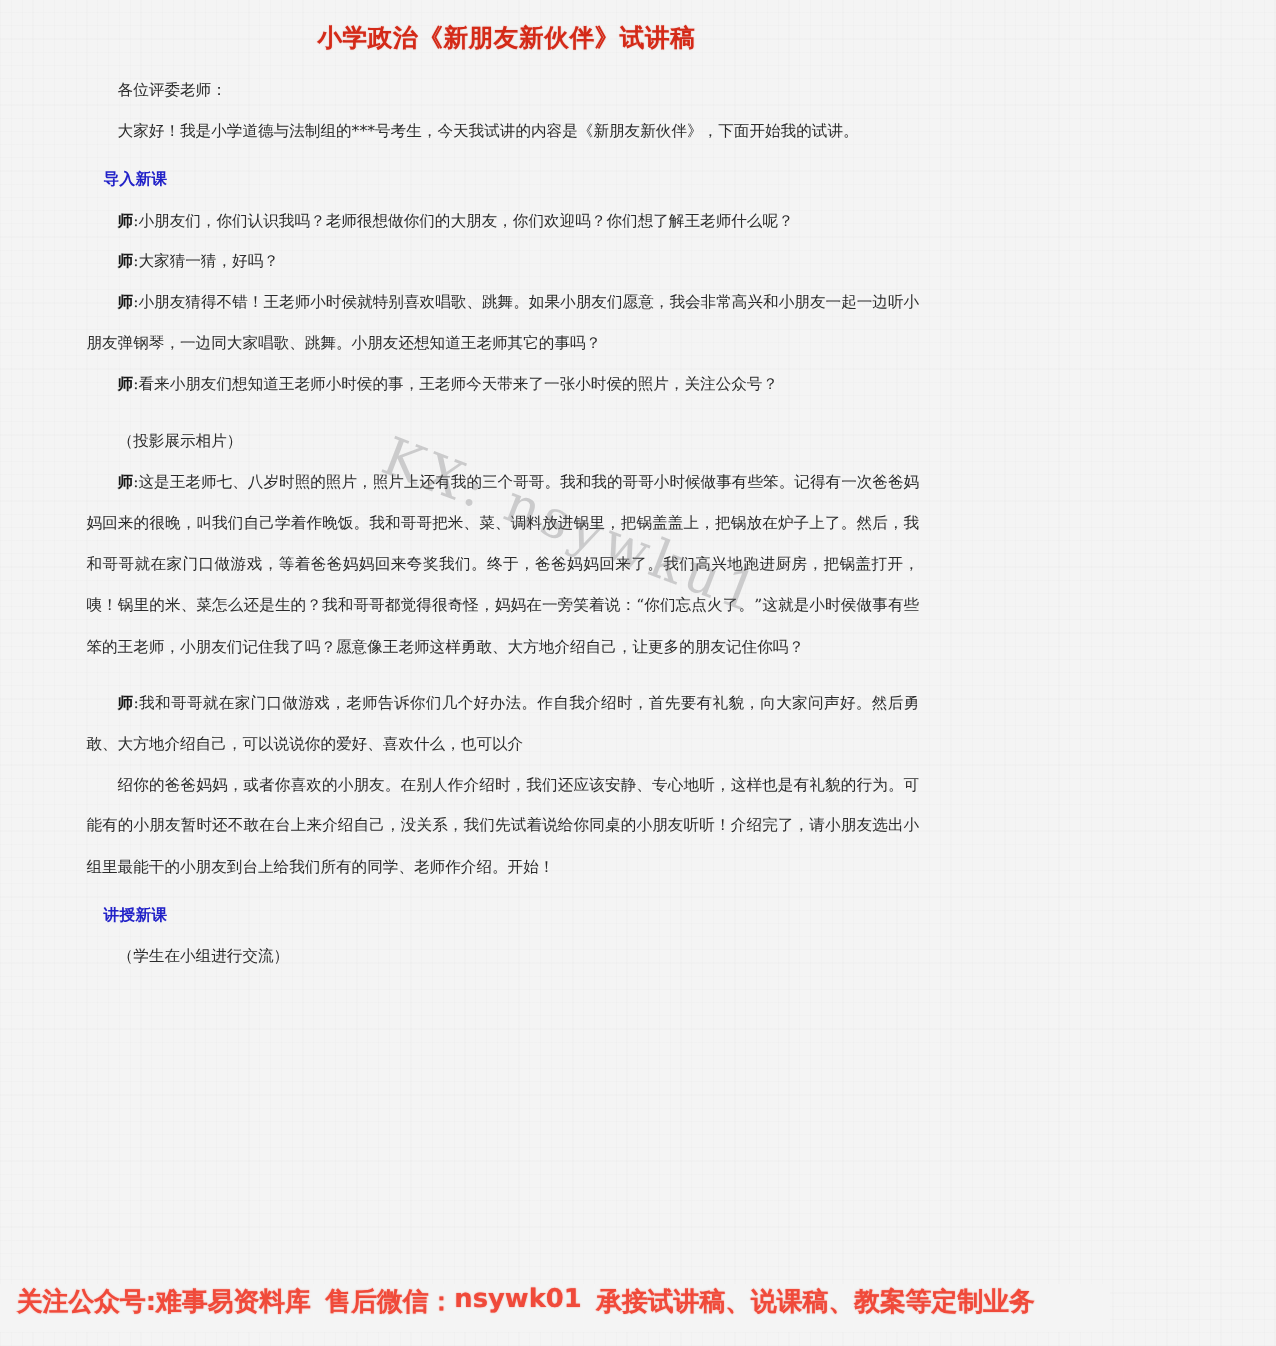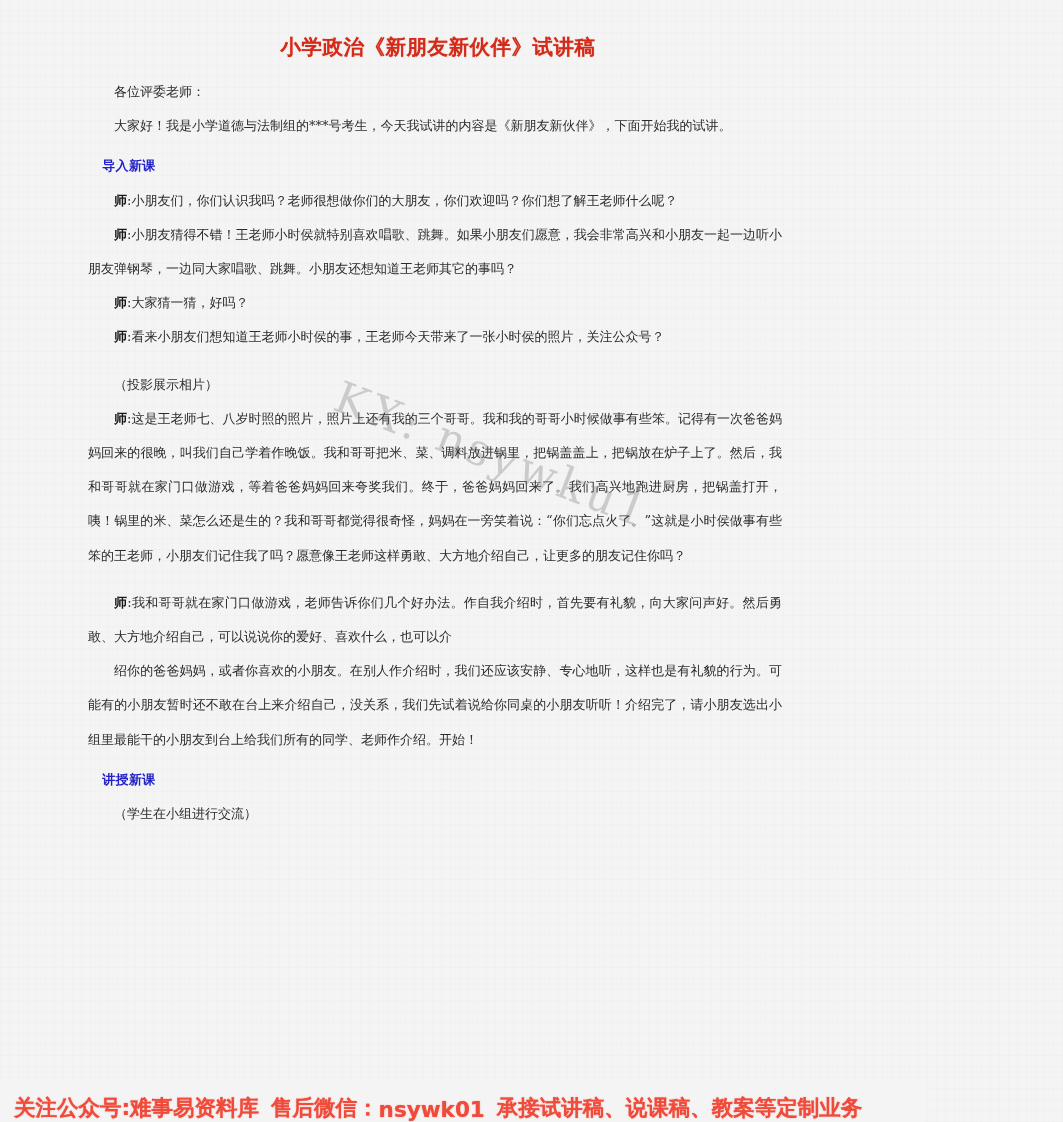--- a/index.html
+++ b/index.html
@@ -23,21 +23,21 @@
       repeating-linear-gradient(0deg, rgba(0,0,0,0.010) 0px, rgba(0,0,0,0.010) 1px, rgba(0,0,0,0) 1px, rgba(0,0,0,0) 11px),
       #f4f4f4;
     box-sizing: border-box;
     overflow: hidden;
   }
   .content {
     position: absolute;
     left: 0;
     top: 0;
     width: 844px;
-    padding: 16px;
+    padding: 0;
   }
 
   
   .doc-title {
     text-align: center;
     color: #d42a18;
     font-weight: bold;
     font-size: 20.5px;
     letter-spacing: 0.5px;
     margin: 17px 0 0 0;
@@ -94,25 +94,25 @@
     transform: rotate(21deg);
     transform-origin: left top;
     white-space: nowrap;
     font-style: normal;
   }
 
   
   .footer-banner {
     position: absolute;
     left: 0;
-    bottom: 0;
+    bottom: 12px;
     width: 925px;
     height: 40px;
     display: flex;
-    align-items: flex-end;
+    align-items: flex-start;
     justify-content: flex-start;
     padding-left: 14px;
     box-sizing: border-box;
     background: #f4f4f4;
   }
   .footer-text {
     color: #f04a3a;
     font-weight: bold;
     font-size: 21.5px;
     font-family: "DejaVu Sans", sans-serif;
@@ -141,23 +141,23 @@
       <p class="para indent2">各位评委老师：</p>
 
       <p class="para indent2">大家好！我是小学道德与法制组的***号考生，今天我试讲的内容是《新朋友新伙伴》，下面开始我的试讲。</p>
 
       <div class="gap-sm"></div>
 
       <p class="heading-blue">导入新课</p>
 
       <p class="para indent2"><span class="speaker">师</span><span>:小朋友们，你们认识我吗？老师很想做你们的大朋友，你们欢迎吗？你们想了解王老师什么呢？</span></p>
 
+      <p class="para indent2"><span class="speaker">师</span><span>:大家猜一猜，好吗？</span></p>
+
       <p class="para indent2"><span class="speaker">师</span><span>:小朋友猜得不错！王老师小时侯就特别喜欢唱歌、跳舞。如果小朋友们愿意，我会非常高兴和小朋友一起一边听小朋友弹钢琴，一边同大家唱歌、跳舞。小朋友还想知道王老师其它的事吗？</span></p>
-
-      <p class="para indent2"><span class="speaker">师</span><span>:大家猜一猜，好吗？</span></p>
 
       <p class="para indent2"><span class="speaker">师</span><span>:看来小朋友们想知道王老师小时侯的事，王老师今天带来了一张小时侯的照片，关注公众号？</span></p>
 
       <div class="gap-md"></div>
 
       <p class="para indent2">（投影展示相片）</p>
 
       <p class="para indent2"><span class="speaker">师</span><span>:这是王老师七、八岁时照的照片，照片上还有我的三个哥哥。我和我的哥哥小时候做事有些笨。记得有一次爸爸妈妈回来的很晚，叫我们自己学着作晚饭。我和哥哥把米、菜、调料放进锅里，把锅盖盖上，把锅放在炉子上了。然后，我和哥哥就在家门口做游戏，等着爸爸妈妈回来夸奖我们。终于，爸爸妈妈回来了。我们高兴地跑进厨房，把锅盖打开，咦！锅里的米、菜怎么还是生的？我和哥哥都觉得很奇怪，妈妈在一旁笑着说：“你们忘点火了。”这就是小时侯做事有些笨的王老师，小朋友们记住我了吗？愿意像王老师这样勇敢、大方地介绍自己，让更多的朋友记住你吗？</span></p>
 
       <div class="gap-md"></div>

